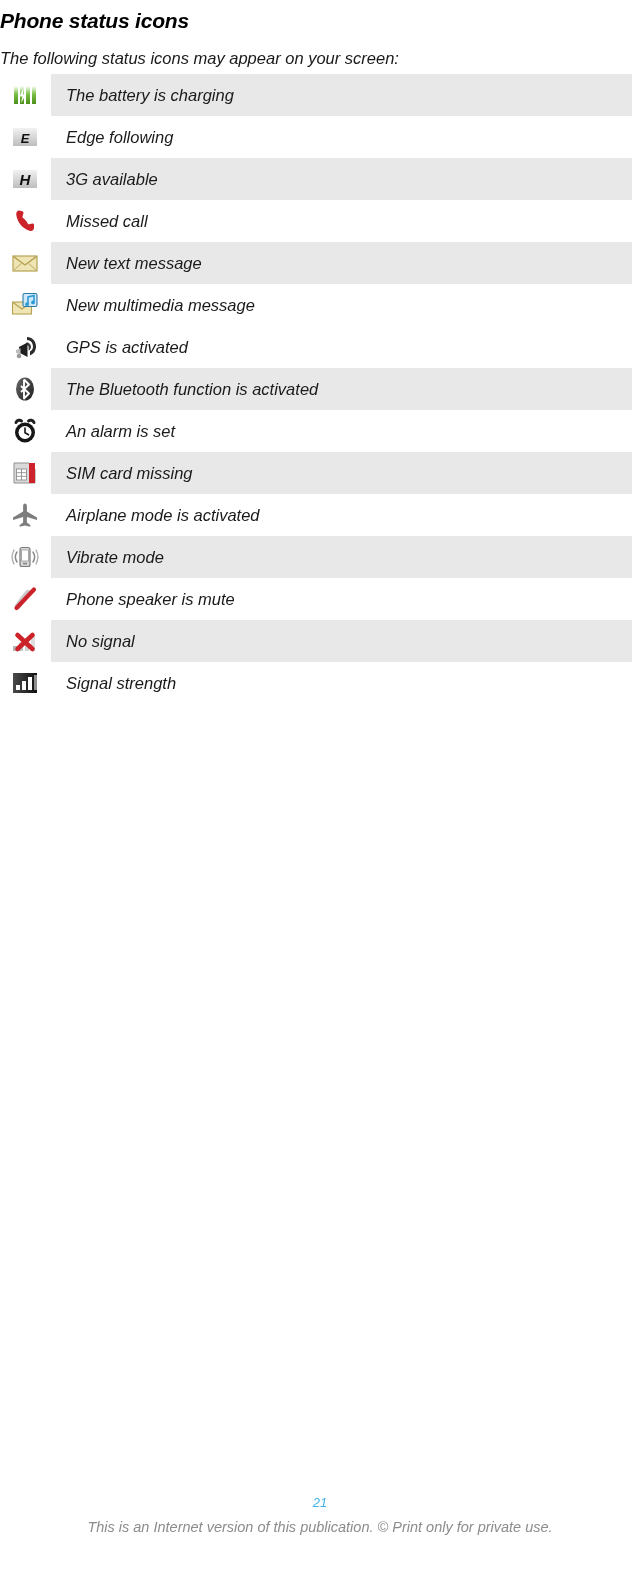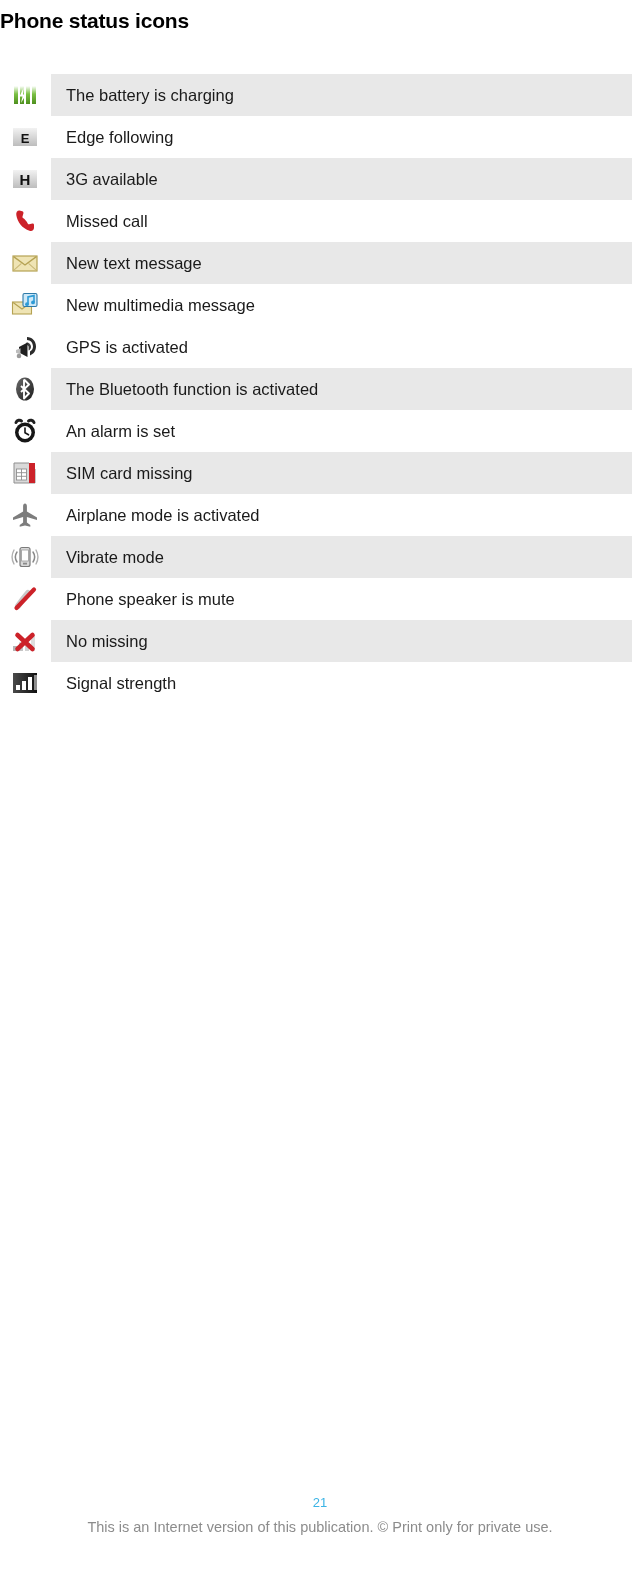--- a/index.html
+++ b/index.html
@@ -15,20 +15,21 @@
     font-family: "Liberation Sans", sans-serif;
     color: #1a1a1a;
     overflow: hidden;
   }
 
   .page {
     position: relative;
     width: 640px;
     height: 1589px;
     box-sizing: border-box;
+    font-style: italic;
   }
 
   
   .page-title {
     position: absolute;
     left: 0px;
     top: -6px;
     font-size: 21px;
     font-weight: bold;
     letter-spacing: -0.2px;
@@ -126,20 +127,21 @@
     white-space: nowrap;
   }
 </style>
 </head>
 <body>
 
 <div class="page">
 
   <h1 class="page-title">Phone status icons</h1>
 
+  <p class="intro">The following status icons may appear on your screen:</p>
 
   <div class="icon-table" id="icon-table">
       <div class="icon-row shaded">
         <div class="band"></div>
         <div class="icon-cell">
           <span>
             <svg class="ico" viewBox="0 0 30 30" xmlns="http://www.w3.org/2000/svg">
               <defs>
                 <linearGradient id="bg0" x1="0" y1="0" x2="0" y2="1">
                   <stop offset="0" stop-color="#ffffff"></stop>
@@ -362,21 +364,21 @@
           <span>
             <svg class="ico" viewBox="0 0 30 30" xmlns="http://www.w3.org/2000/svg">
               <rect x="3" y="20" width="4" height="5" fill="#b5b5b5"></rect>
               <rect x="9" y="16.5" width="4" height="8.5" fill="#c4c4c4"></rect>
               <rect x="15" y="13" width="4" height="12" fill="#d2d2d2"></rect>
               <rect x="21" y="9.5" width="4" height="15.5" fill="#dedede"></rect>
               <path d="M7.5 9 L22.5 23 M22.5 9 L7.5 23" fill="none" stroke="#cc2229" stroke-width="4.6" stroke-linecap="round"></path>
             </svg>
           </span>
         </div>
-        <div class="label-cell">No missing</div>
+        <div class="label-cell">No signal</div>
       </div>
       <div class="icon-row">
         <div class="band"></div>
         <div class="icon-cell">
           <span>
             <svg class="ico" viewBox="0 0 30 30" xmlns="http://www.w3.org/2000/svg">
               <defs>
                 <linearGradient id="sg" x1="0" y1="0" x2="1" y2="0">
                   <stop offset="0" stop-color="#4a4a4a"></stop>
                   <stop offset="1" stop-color="#0f0f0f"></stop>

